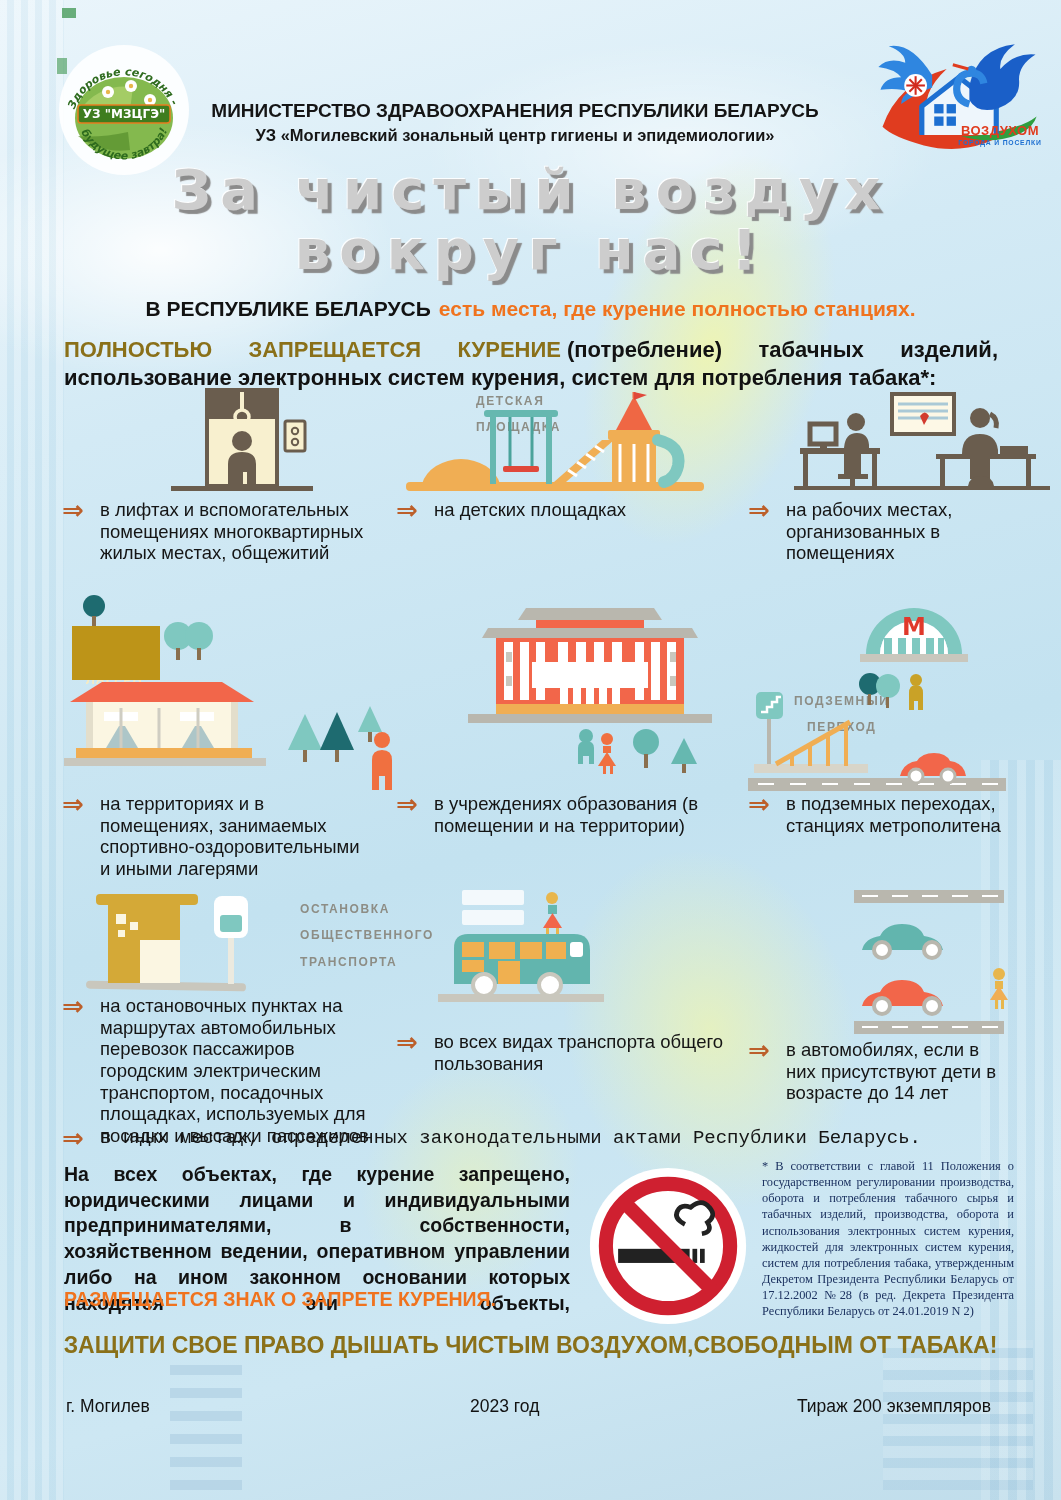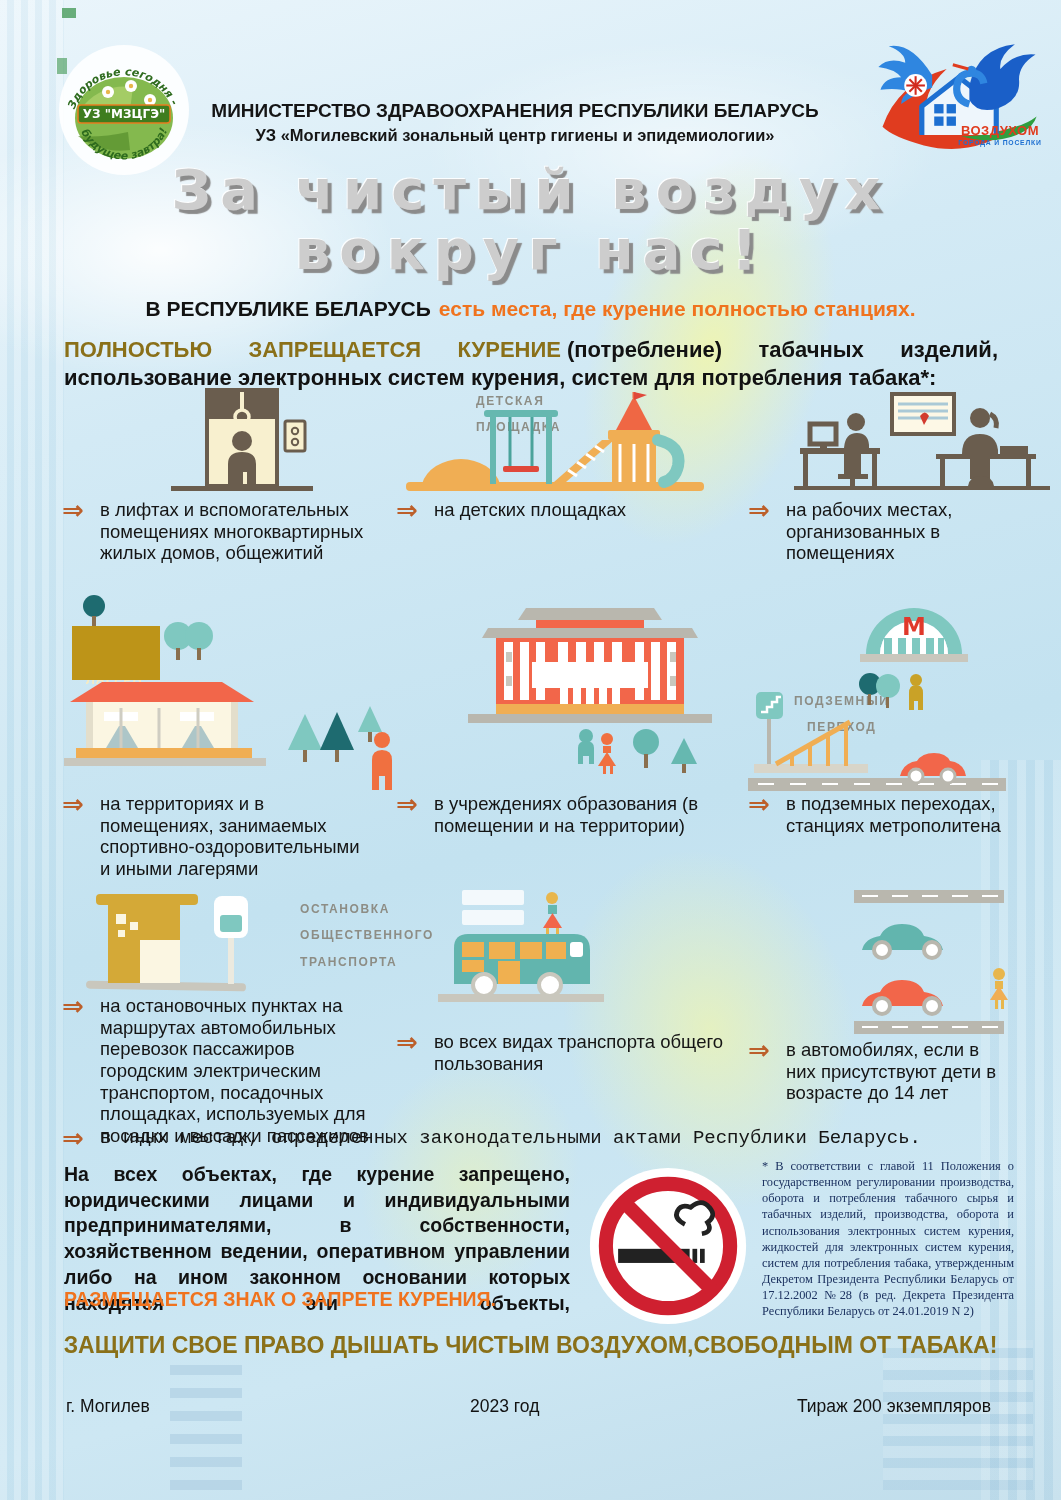--- a/index.html
+++ b/index.html
@@ -201,21 +201,21 @@
           <circle cx="85" cy="29" r="7" fill="none" stroke="#f8f0cf" stroke-width="3.5"></circle>
           <circle cx="85" cy="53" r="10" fill="#6a5d4e"></circle>
           <path d="M71 98 V76 q0 -12 14 -12 q14 0 14 12 V98 h-9 V84 h-4 v14 Z" fill="#6a5d4e"></path>
           <rect x="128" y="33" width="20" height="30" rx="2" fill="#f8f0cf" stroke="#6a5d4e" stroke-width="3"></rect>
           <circle cx="138" cy="43" r="3.2" fill="none" stroke="#6a5d4e" stroke-width="2"></circle>
           <circle cx="138" cy="54" r="3.2" fill="none" stroke="#6a5d4e" stroke-width="2"></circle>
         </svg>
       </div>
       <div class="item-row">
         <span class="arrow">⇒</span>
-        <div class="label">в лифтах и вспомогательных помещениях многоквартирных жилых домов, общежитий</div>
+        <div class="label">в лифтах и вспомогательных помещениях многоквартирных жилых местах, общежитий</div>
       </div>
     </div>
 
     <div class="cell c2">
       <div class="icon-area">
         <div class="icon-caption cap-playground">ДЕТСКАЯ
 ПЛОЩАДКА</div>
         <svg class="svg-abs" style="left:10px;top:4px;" viewBox="0 0 300 102" width="300" height="102">
           <path d="M16 92 A40 32 0 0 1 94 92 Z" fill="#f0ae54"></path>
           <rect x="0" y="90" width="298" height="9" rx="4" fill="#f0ae54"></rect>

